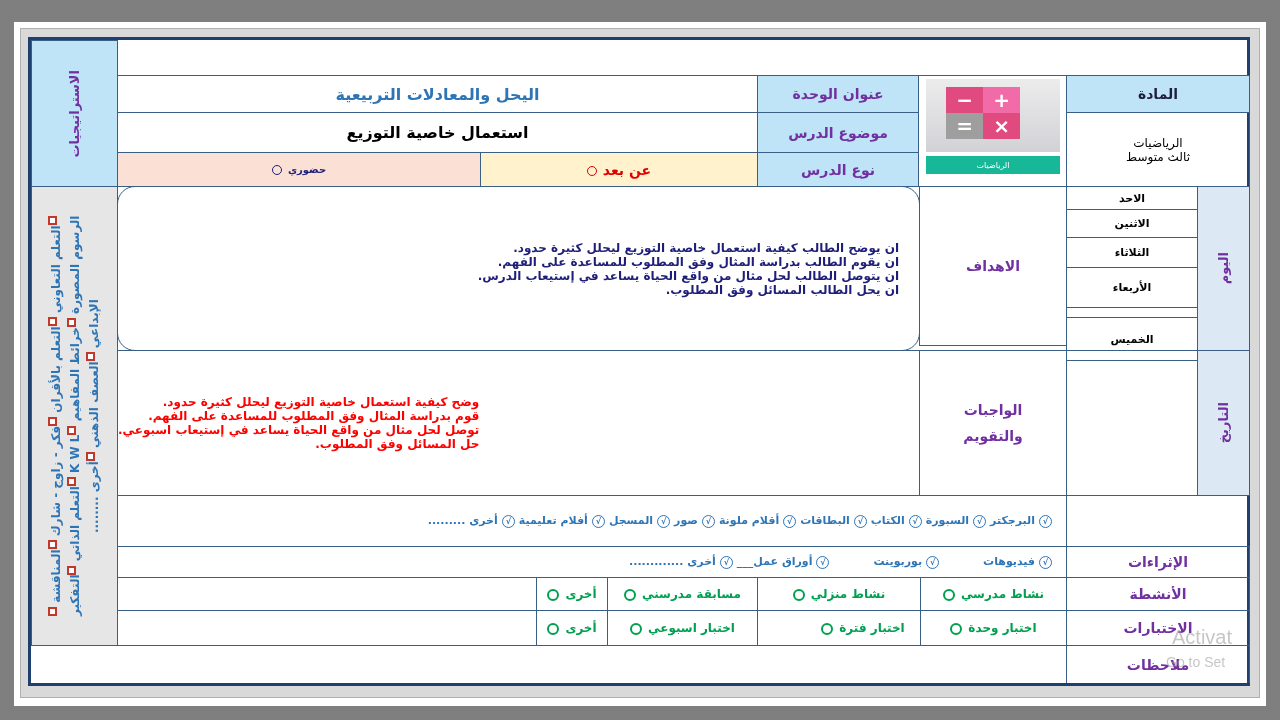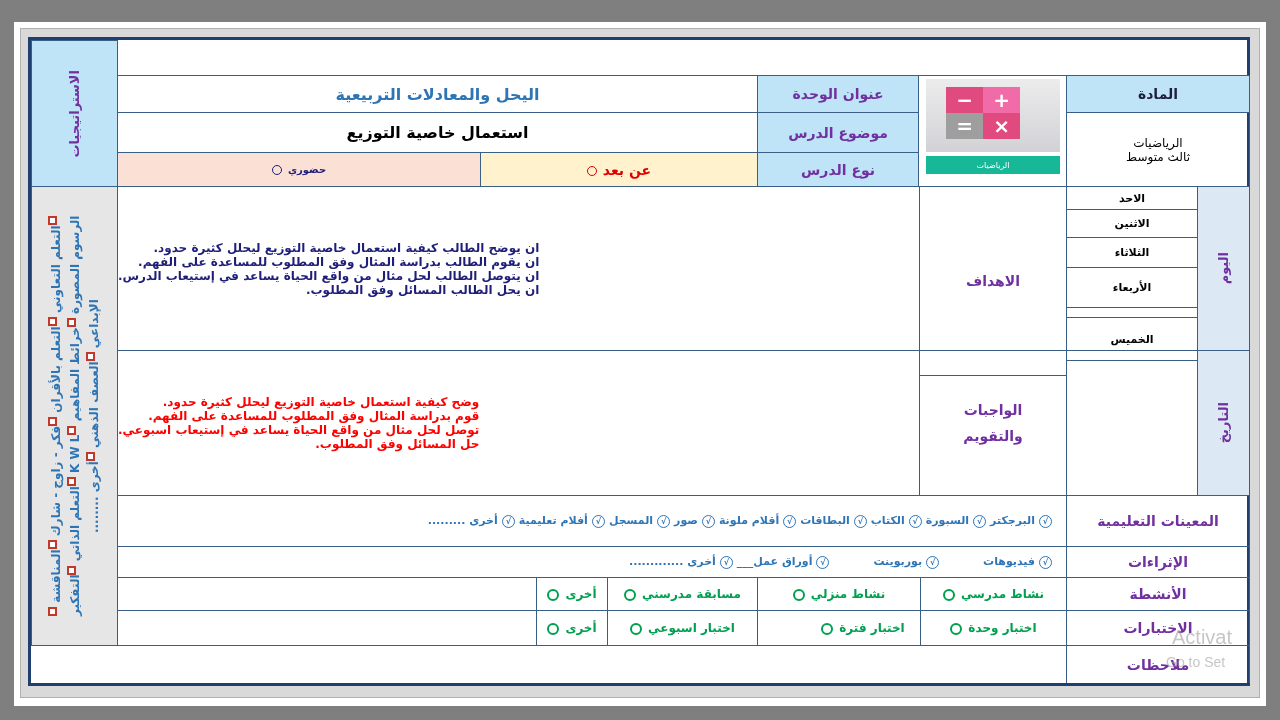--- a/index.html
+++ b/index.html
@@ -102,29 +102,29 @@
   </div>
 
   <div class="cell blue-bg" style="left:1035px; top:35px; width:184px; height:38px;">
     <span class="lbl" style="color:#1f1f3f;">المادة</span>
   </div>
   <div class="cell" style="left:1035px; top:72px; width:184px; height:75px; flex-direction:column;">
     <span style="font-size:12px; color:#000;">الرياضيات</span>
     <span style="font-size:12px; color:#000;">ثالث متوسط</span>
   </div>
 
-  <div class="cell" style="left:86px; top:146px; width:803px; height:165px; justify-content:flex-end; padding-right:20px;">
+  <div class="cell" style="left:86px; top:146px; width:803px; height:165px; justify-content:flex-start; padding-right:20px;border-radius:18px;">
     <div class="goals">
       <div>ان يوضح الطالب كيفية استعمال خاصية التوزيع ليحلل كثيرة حدود.</div>
       <div>ان يقوم الطالب بدراسة المثال وفق المطلوب للمساعدة على الفهم.</div>
       <div>ان يتوصل الطالب لحل مثال من واقع الحياة يساعد في إستيعاب الدرس.</div>
       <div>ان يحل الطالب المسائل وفق المطلوب.</div>
     </div>
   </div>
-  <div class="cell" style="left:888px; top:146px; width:148px; height:190px;">
+  <div class="cell" style="left:888px; top:146px; width:148px; height:160px;">
     <span class="lbl">الاهداف</span>
   </div>
 
   <div class="cell" style="left:1035px; top:146px; width:132px; height:24px;">
       <span class="day">الاحد</span>
     </div>
   <div class="cell" style="left:1035px; top:169px; width:132px; height:29px;">
       <span class="day">الاثنين</span>
     </div>
   <div class="cell" style="left:1035px; top:197px; width:132px; height:31px;">
@@ -161,23 +161,20 @@
     <span class="aid-text"><span class="check-circ">√</span><span>البرجكتر</span></span>
     <span class="aid-text"><span class="check-circ">√</span><span>السبورة</span></span>
     <span class="aid-text"><span class="check-circ">√</span><span>الكتاب</span></span>
     <span class="aid-text"><span class="check-circ">√</span><span>البطاقات</span></span>
     <span class="aid-text"><span class="check-circ">√</span><span>أقلام ملونة</span></span>
     <span class="aid-text"><span class="check-circ">√</span><span>صور</span></span>
     <span class="aid-text"><span class="check-circ">√</span><span>المسجل</span></span>
     <span class="aid-text"><span class="check-circ">√</span><span>أفلام تعليمية</span></span>
     <span class="aid-text"><span class="check-circ">√</span><span>أخرى .........</span></span>
   </div>
-  <div class="cell" style="left:1035px; top:455px; width:184px; height:52px;">
-    <span class="lbl">المعينات التعليمية</span>
-  </div>
 
   <div class="cell" style="left:86px; top:506px; width:950px; height:32px; justify-content:flex-start; padding-right:10px;">
     <span class="aid-text" style="margin-left:40px;"><span class="check-circ">√</span><span>فيديوهات</span></span>
     <span class="aid-text" style="margin-left:40px;"><span class="check-circ">√</span><span>بوربوينت</span></span>
     <span class="aid-text"><span class="check-circ">√</span><span>أوراق عمل___</span></span>
     <span class="aid-text"><span class="check-circ">√</span><span>أخرى .............</span></span>
   </div>
   <div class="cell" style="left:1035px; top:506px; width:184px; height:32px;">
     <span class="lbl">الإثراءات</span>
   </div>

